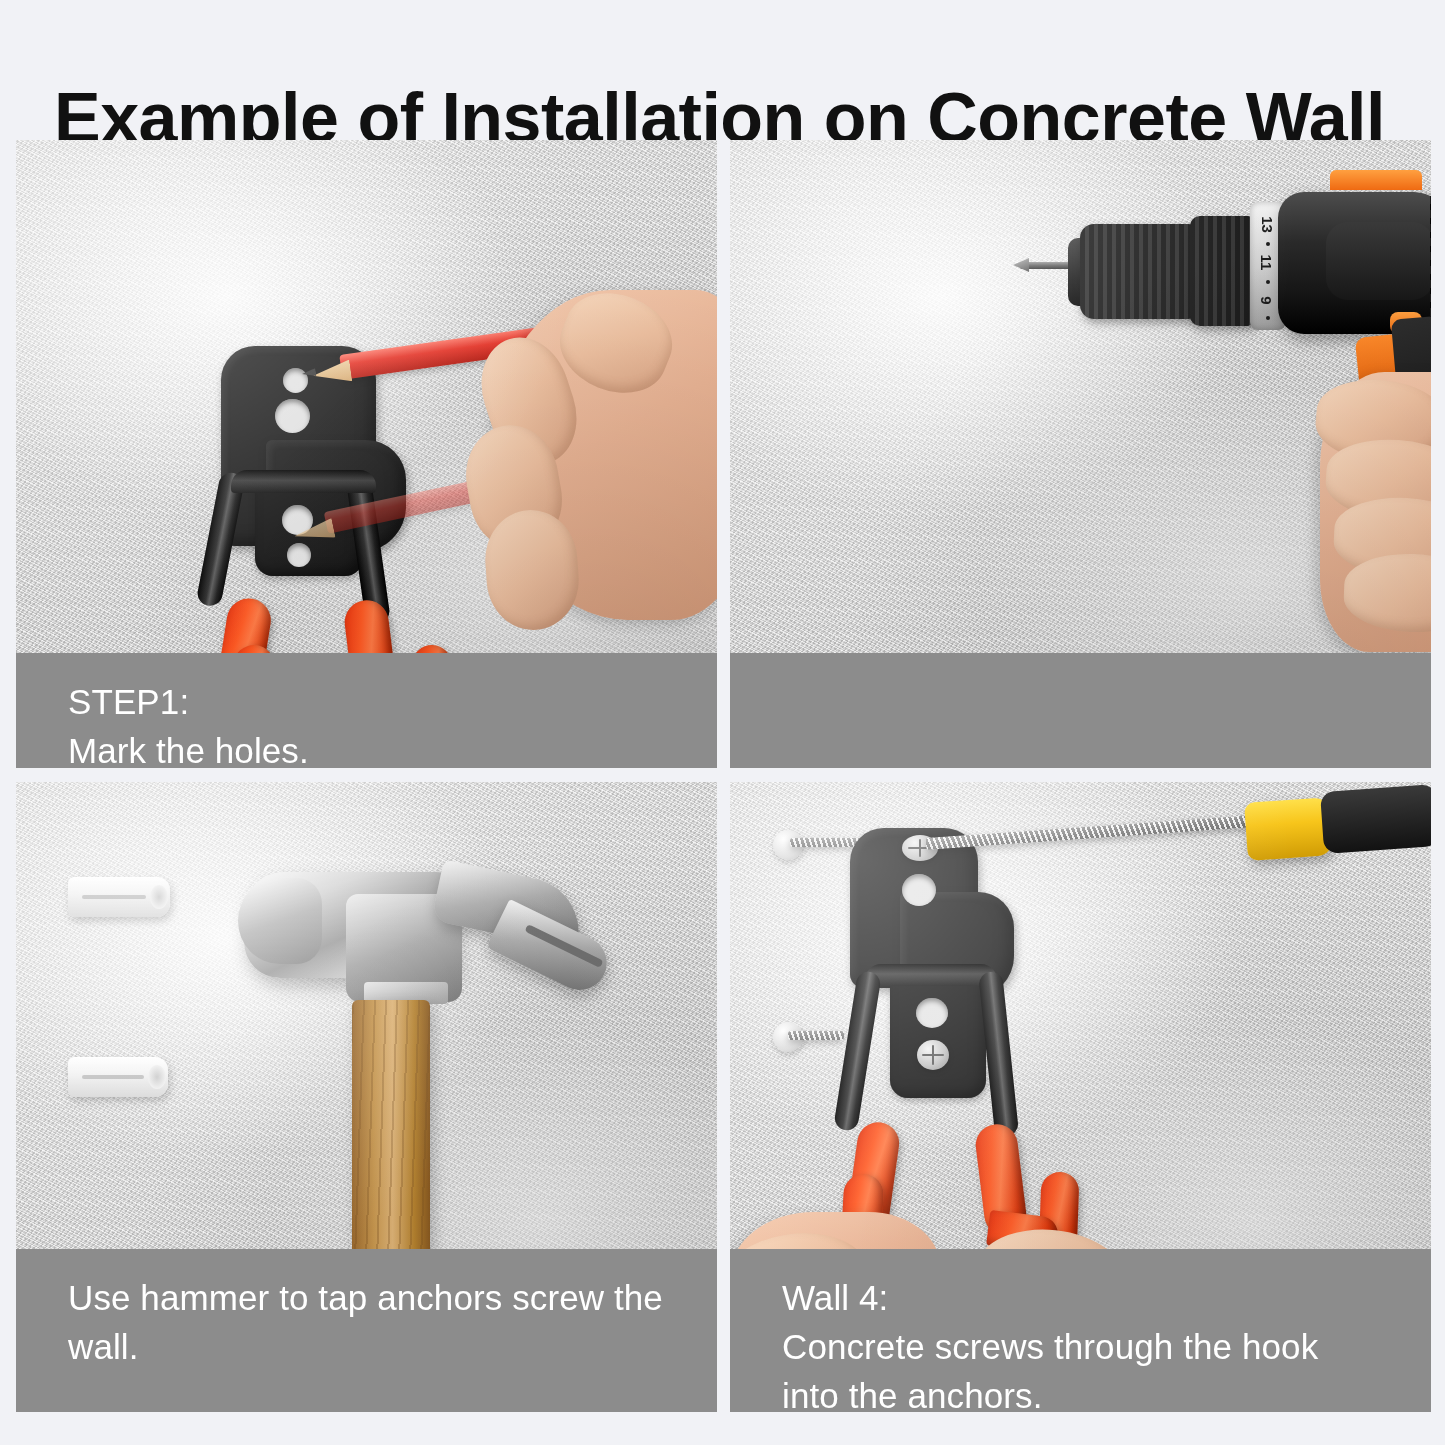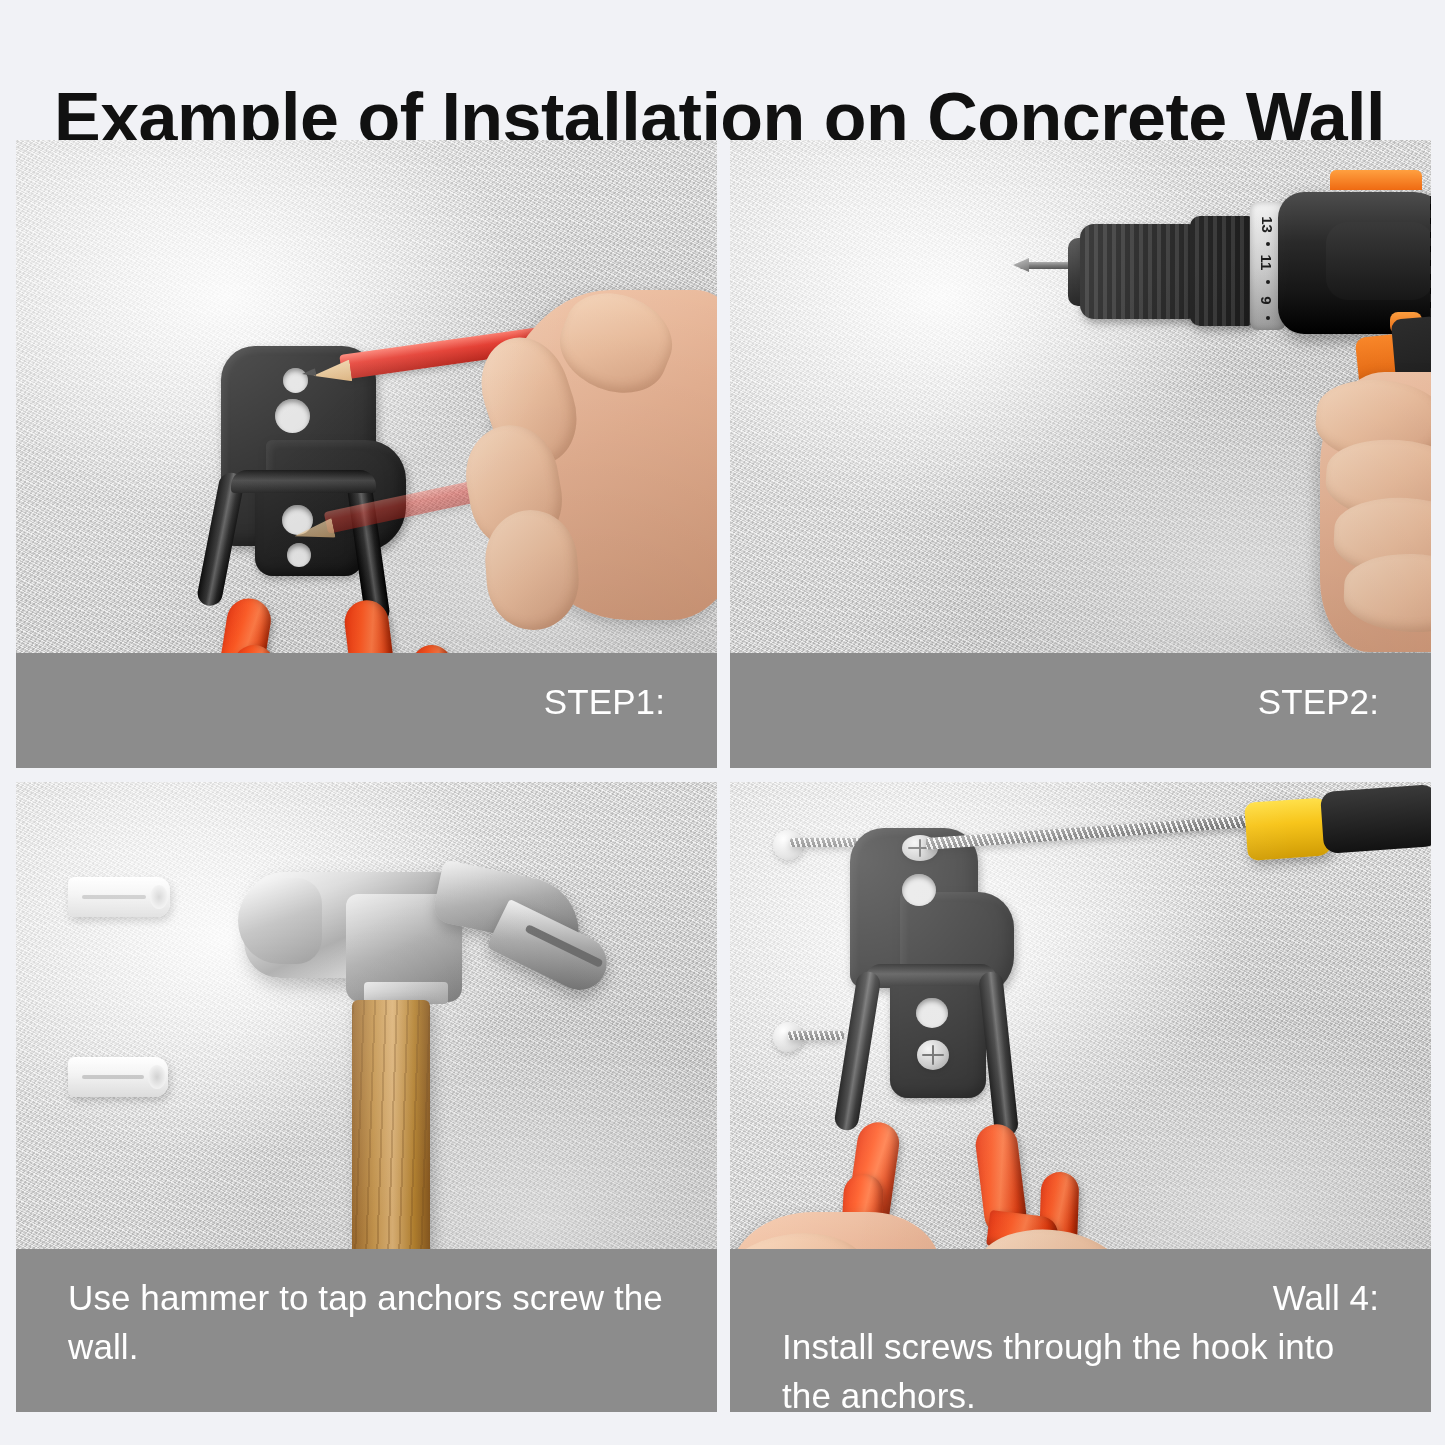--- a/index.html
+++ b/index.html
@@ -93,21 +93,21 @@
     bottom: 0;
     background: #8c8c8c;
     color: #ffffff;
     padding: 24px 52px 22px 52px;
     box-sizing: border-box;
     font-size: 35px;
     line-height: 49px;
     font-weight: normal;
     letter-spacing: 0.1px;
   }
-  .caption .step-label { display: block; text-align: right; }
+  .caption .step-label { display: block; }
   .caption .step-text  { display: block; }
   .caption.tall { height: 163px; }
   .caption.short { height: 115px; }
 
   
   
   
   .hook-plate {
     position: absolute;
     background: #1b1b1b;
@@ -373,20 +373,21 @@
         <div class="finger" style="left:470px; top:370px; width:92px; height:120px; transform:rotate(-4deg);"></div>
         <div class="finger" style="left:545px; top:155px; width:110px; height:96px; transform:rotate(22deg);"></div>
 
         <div class="hand" style="left:20px; top:520px; width:250px; height:200px; border-radius:42% 30% 0 0;"></div>
         <div class="finger" style="left:28px; top:528px; width:150px; height:110px; transform:rotate(-12deg);"></div>
         <div class="finger" style="left:380px; top:560px; width:170px; height:110px; transform:rotate(8deg);"></div>
       </div>
 
       <div class="caption short">
         <span class="step-label">STEP1:</span>
+        <span class="step-text">Mark the holes.</span>
       </div>
     </div>
 
     <div class="panel">
       <div class="photo">
 
         <div class="drill-bit" style="left:290px; top:122px; width:62px;"></div>
         <div style="position:absolute; left:283px; top:118px; width:16px; height:14px; background:linear-gradient(160deg,#b9b9b9,#4c4c4c); clip-path:polygon(0 50%, 100% 0, 100% 100%);"></div>
 
         <div class="drill-nose" style="left:338px; top:98px; width:52px; height:68px;"></div>
@@ -411,21 +412,20 @@
         <div style="position:absolute; left:668px; top:176px; width:84px; height:170px; background:linear-gradient(170deg,#2e2e2e,#0b0b0b); border-radius:10px 10px 22px 22px; transform:rotate(-5deg);"></div>
 
         <div class="hand" style="left:590px; top:232px; width:190px; height:280px; border-radius:34% 40% 18% 26%;"></div>
         <div class="finger" style="left:586px; top:240px; width:128px; height:82px; transform:rotate(5deg);"></div>
         <div class="finger" style="left:596px; top:300px; width:140px; height:80px; transform:rotate(4deg);"></div>
         <div class="finger" style="left:604px; top:358px; width:142px; height:80px; transform:rotate(3deg);"></div>
         <div class="finger" style="left:614px; top:414px; width:136px; height:78px; transform:rotate(2deg);"></div>
       </div>
 
       <div class="caption short">
-        <span class="step-label">STEP2:</span>
       </div>
     </div>
 
     <div class="panel">
       <div class="photo dim">
 
         <div class="anchor" style="left:52px; top:95px; width:102px;">
           <span class="anchor-slot"></span>
         </div>
         <div class="anchor" style="left:52px; top:275px; width:100px;">
@@ -478,18 +478,18 @@
         <div class="screwdriver-handle" style="left:516px; top:18px; width:86px; height:58px; transform:rotate(-4deg);"></div>
         <div class="screwdriver-grip" style="left:592px; top:6px; width:116px; height:62px; transform:rotate(-4deg);"></div>
 
         <div class="hand" style="left:0px; top:430px; width:210px; height:160px; border-radius:40% 34% 0 0;"></div>
         <div class="finger" style="left:-10px; top:452px; width:150px; height:108px; transform:rotate(-8deg);"></div>
         <div class="finger" style="left:245px; top:448px; width:150px; height:106px; transform:rotate(6deg);"></div>
       </div>
 
       <div class="caption tall">
         <span class="step-label">Wall 4:</span>
-        <span class="step-text">Install screws through the hook into the anchors.</span>
+        <span class="step-text">Concrete screws through the hook into the anchors.</span>
       </div>
     </div>
 
   </div>
 </div>
 
 </body></html>

